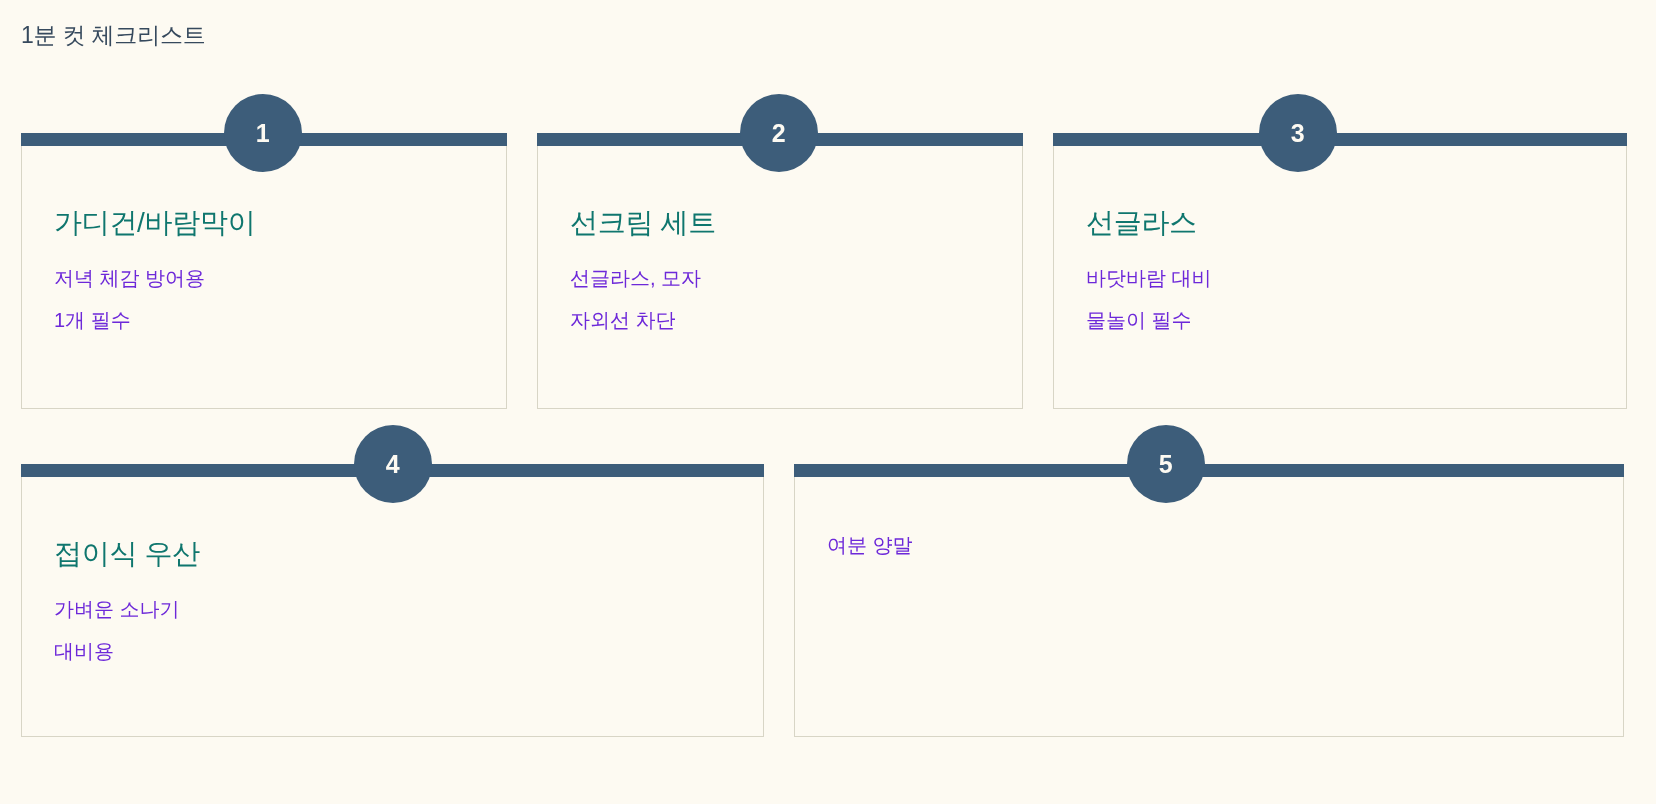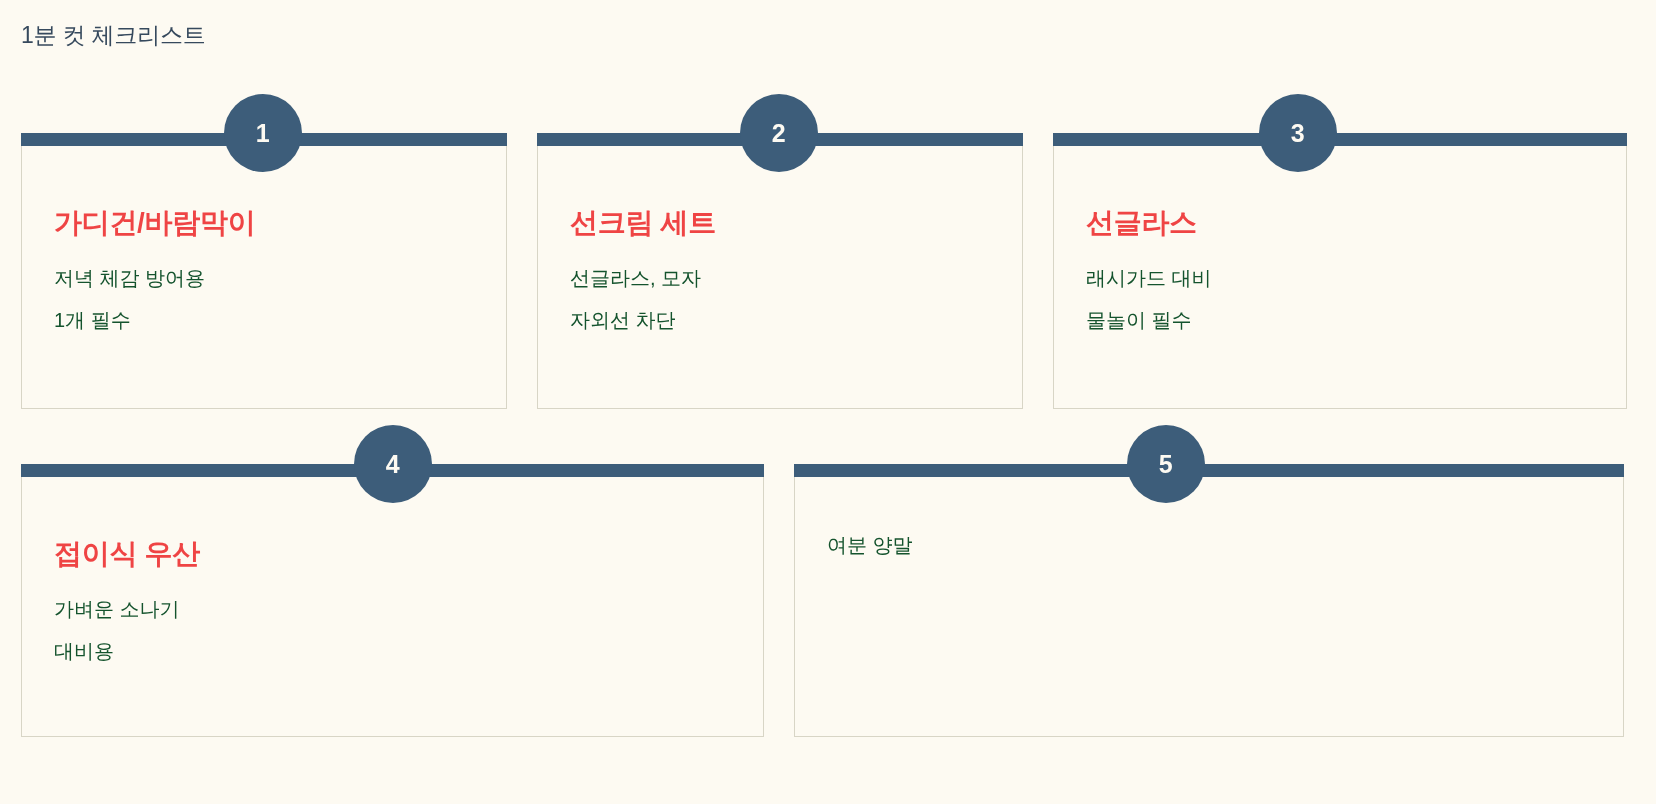--- a/index.html
+++ b/index.html
@@ -91,31 +91,31 @@
     line-height: 1;
     letter-spacing: 0.5px;
   }
 
   .card-body {
     padding: 58px 32px 26px 32px;
   }
 
   .card-title {
     font-size: 28px;
-    font-weight: 700;
-    color: #ef4444;
+    font-weight: 400;
+    color: #0f766e;
     margin: 0 0 26px 0;
     letter-spacing: -0.3px;
     white-space: nowrap;
   }
 
   .card-line {
     font-size: 20px;
     font-weight: 400;
-    color: #14532d;
+    color: #6d28d9;
     line-height: 1;
     margin-bottom: 22px;
     white-space: nowrap;
   }
   .card-line:last-child { margin-bottom: 0; }
 
   
   .r1-c1 { width: 486px; height: 263px; }
   .r1-c2 { width: 486px; height: 263px; }
   .r1-c3 { width: 574px; height: 263px; margin-right: 0; }
@@ -163,21 +163,21 @@
           <div class="card-line">선글라스, 모자</div>
           <div class="card-line">자외선 차단</div>
         </div>
       </div>
 
       <div class="card r1-c3">
         <div class="card-topbar"></div>
         <div class="card-badge">3</div>
         <div class="card-body">
           <div class="card-title">선글라스</div>
-          <div class="card-line">래시가드 대비</div>
+          <div class="card-line">바닷바람 대비</div>
           <div class="card-line">물놀이 필수</div>
         </div>
       </div>
 
     </div>
 
     <div class="row row-2">
 
       <div class="card r2-c1">
         <div class="card-topbar"></div>

